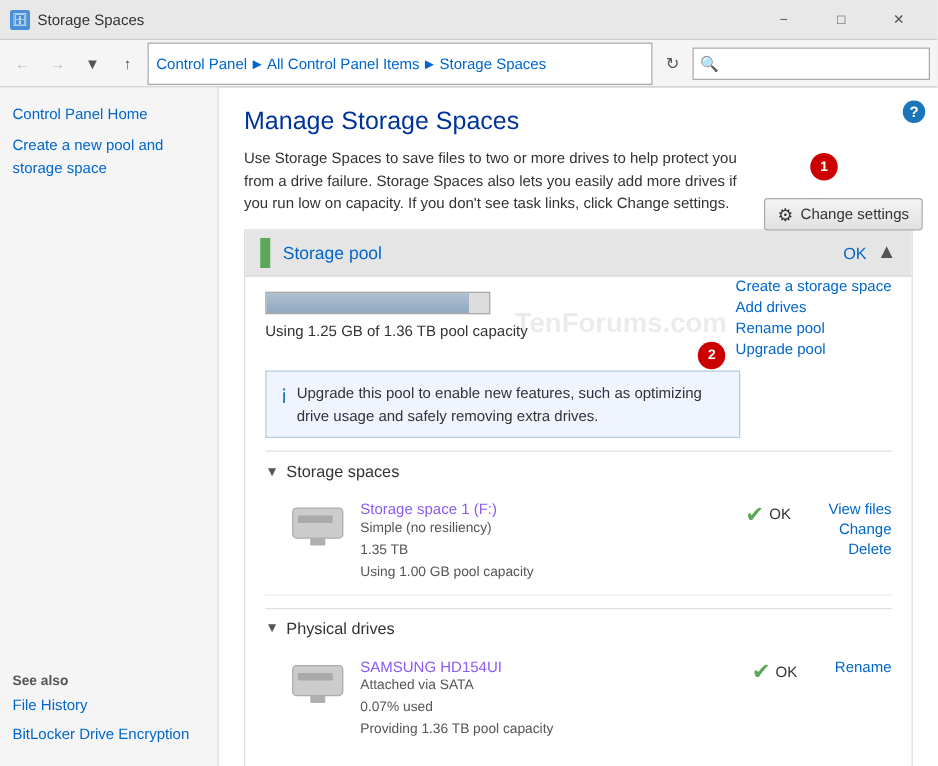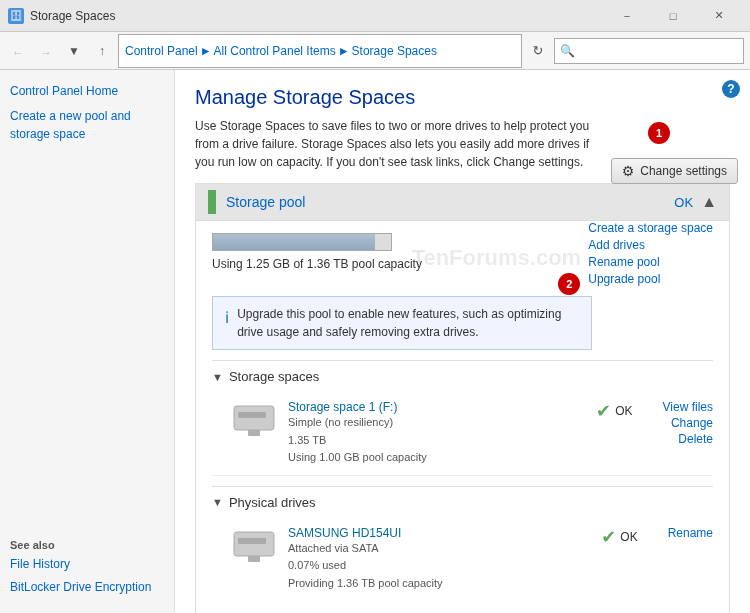--- a/index.html
+++ b/index.html
@@ -64,21 +64,21 @@
     .pool-action-link { color: #0066cc; font-size: 12px; cursor: pointer; text-decoration: none; }
 
     
     .section-header { display: flex; align-items: center; padding: 8px 0; cursor: pointer; border-top: 1px solid #e0e0e0; margin-top: 10px; }
     .section-chevron { color: #555; font-size: 11px; margin-right: 6px; }
     .section-title { font-size: 13px; color: #333; font-weight: normal; }
 
     
     .storage-item { display: flex; align-items: flex-start; padding: 8px 0 8px 20px; border-bottom: 1px solid #eee; }
     .item-details { flex: 1; }
-    .item-name { font-size: 12px; color: #0369a1; }
+    .item-name { font-size: 12px; color: #8b5cf6; }
     .item-sub { font-size: 11px; color: #555; line-height: 1.6; }
     .item-status { display: flex; align-items: center; gap: 4px; margin-left: 20px; }
     .status-check { color: #5ba85a; font-size: 18px; }
     .status-ok { font-size: 12px; color: #333; }
     .item-links { display: flex; flex-direction: column; gap: 2px; margin-left: 20px; text-align: right; }
     .item-link { color: #0066cc; font-size: 12px; cursor: pointer; text-decoration: none; }
 
     .tenforums-watermark { position: absolute; top: 175px; left: 50%; transform: translateX(-30%); font-size: 22px; color: rgba(0,0,0,0.08); font-weight: bold; pointer-events: none; white-space: nowrap; }
   </style>
 </head>

